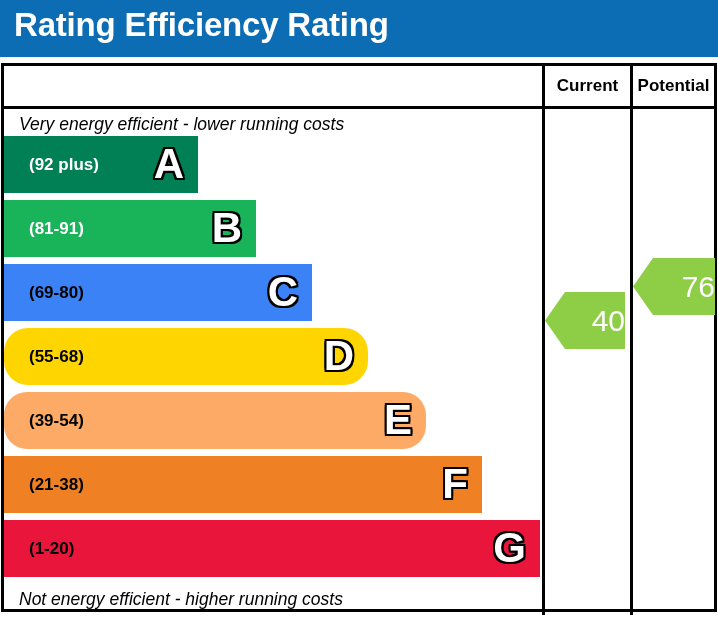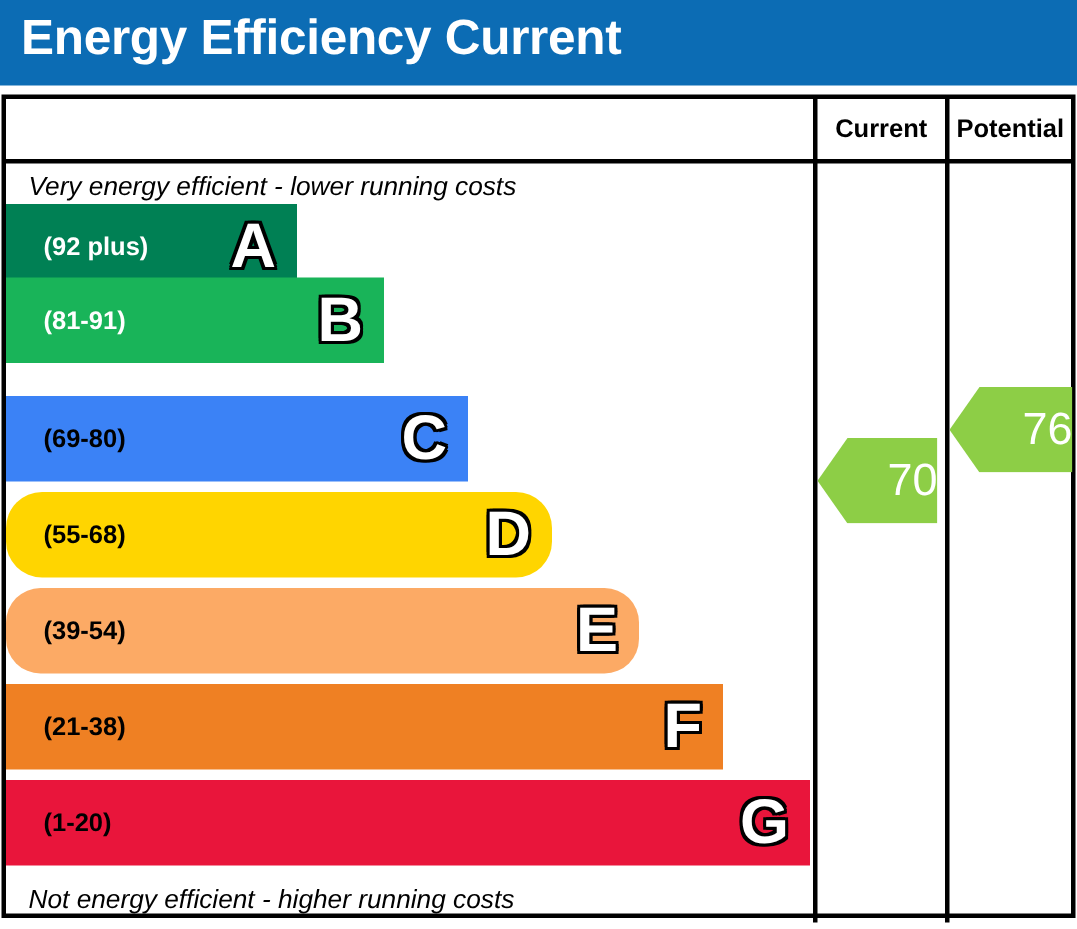--- a/index.html
+++ b/index.html
@@ -152,41 +152,41 @@
     padding-left: 16px;
     line-height: 1;
   }
 </style>
 </head>
 <body>
 
 <div class="epc">
 
   <div class="title-bar">
-    <div class="title-text">Energy Efficiency Current</div>
+    <div class="title-text">Rating Efficiency Rating</div>
   </div>
 
   <div class="table-frame">
 
     <div class="hdr-rule"></div>
     <div class="vdiv v1"></div>
     <div class="vdiv v2"></div>
 
     <div class="col-head c-current">Current</div>
     <div class="col-head c-potential">Potential</div>
 
     <div class="caption top">Very energy efficient - lower running costs</div>
     <div class="caption bottom">Not energy efficient - higher running costs</div>
 
     <div id="bands-layer">
         <div class="band lt-white" style="top: 70px; width: 194px; background: rgb(0, 128, 84); padding-left: 48px;">
           <div class="band-range">(92 plus)</div>
           <div class="band-letter" style="right: 14px;">A</div>
         </div>
-        <div class="band lt-white" style="top: 119px; width: 252px; background: rgb(25, 180, 89);">
+        <div class="band lt-white" style="top: 134px; width: 252px; background: rgb(25, 180, 89);">
           <div class="band-range">(81-91)</div>
           <div class="band-letter" style="right: 14px;">B</div>
         </div>
         <div class="band lt-black" style="top: 198px; width: 308px; background: #3b82f6;">
           <div class="band-range">(69-80)</div>
           <div class="band-letter" style="right: 14px;">C</div>
         </div>
         <div class="band lt-black" style="top: 262px; width: 364px; background: rgb(255, 213, 0); border-radius: 24px;">
           <div class="band-range">(55-68)</div>
           <div class="band-letter" style="right: 14px;">D</div>
@@ -199,21 +199,21 @@
           <div class="band-range">(21-38)</div>
           <div class="band-letter" style="right: 14px;">F</div>
         </div>
         <div class="band lt-black" style="top: 454px; width: 536px; background: rgb(233, 21, 59);">
           <div class="band-range">(1-20)</div>
           <div class="band-letter" style="right: 14px;">G</div>
         </div>
       </div>
     <div id="markers-layer">
         <div class="marker" style="left: 541px; top: 226px; width: 80px; background: rgb(141, 206, 70);">
-          <span class="marker-value">70</span>
+          <span class="marker-value">40</span>
         </div>
         <div class="marker" style="left: 629px; top: 192px; width: 82px; background: rgb(141, 206, 70);">
           <span class="marker-value">76</span>
         </div>
       </div>
 
   </div>
 </div>
 
 </body></html>

